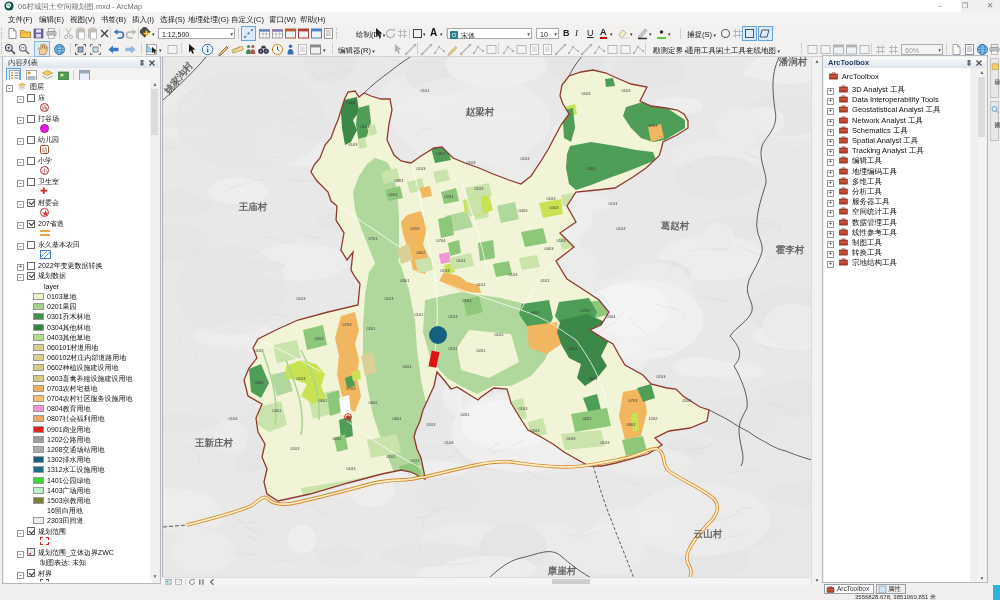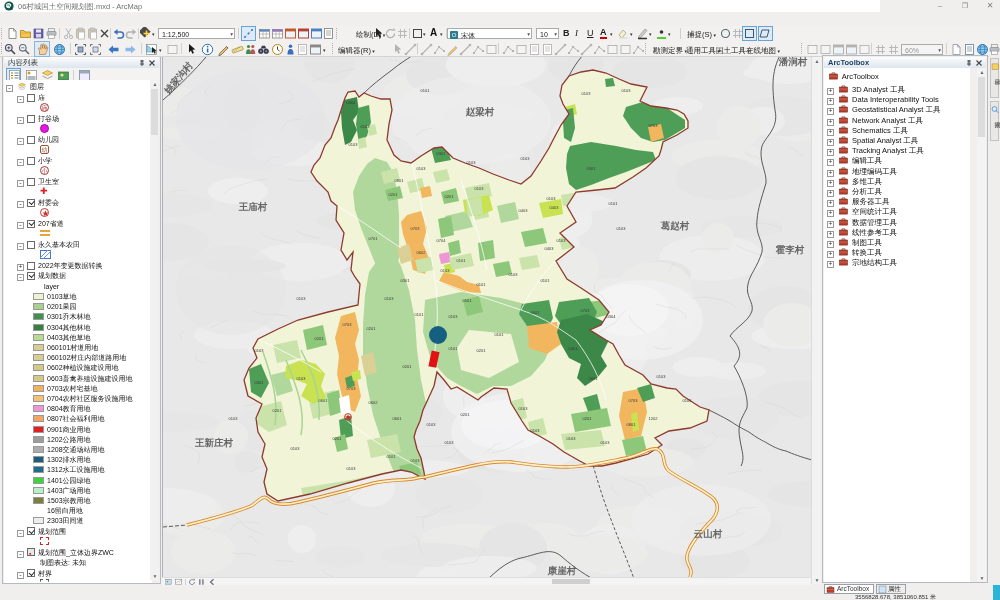--- a/index.html
+++ b/index.html
@@ -1,18 +1,18 @@
 <!DOCTYPE html>
 <html><head><meta charset="utf-8">
 <style>
 *{margin:0;padding:0;box-sizing:border-box;}
 html,body{width:1000px;height:600px;overflow:hidden;font-family:"Liberation Sans",sans-serif;}
 #app{position:relative;width:1000px;height:600px;background:#f0efed;}
 .abs{position:absolute;}
-#title{left:0;top:0;width:880px;height:12px;background:#fff;padding-left:35px;}
+#title{left:0;top:0;width:961px;height:12px;background:#fff;padding-left:35px;}
 #title .txt{position:absolute;left:18px;top:2px;font-size:7.5px;color:#707070;}
 .winbtn{position:absolute;top:1px;font-size:8px;color:#808080;width:20px;text-align:center;}
 #menu{left:0;top:12px;width:1000px;height:14px;background:#f4f3f1;font-size:7.5px;color:#1a1a1a;}
 #menu span{position:absolute;top:3px;}
 #tb1{left:0;top:26px;width:1000px;height:15px;background:#f2f1ef;}
 #tb2{left:0;top:41px;width:1000px;height:16px;background:#f2f1ef;border-bottom:1px solid #d5d3d1;}
 .sep{position:absolute;top:2px;width:1px;height:11px;background:#d2d0ce;}
 .handle{position:absolute;top:2px;width:2px;height:11px;border-left:1px dotted #b0aeac;}
 .combo{position:absolute;background:#fff;border:1px solid #ababab;font-size:7px;color:#222;}
 .combo .arr{position:absolute;right:1px;top:1.5px;font-size:5.5px;color:#555;}
@@ -47,20 +47,32 @@
   <svg style="position:absolute;left:4px;top:1px;" width="10" height="10" viewBox="0 0 10 10">
         <circle cx="5" cy="5" r="4.6" fill="#10544e"></circle>
         <circle cx="4.6" cy="4.6" r="2.6" fill="#e8f4ee"></circle>
         <path d="M6.2,6.2 l2.2,2.2" stroke="#10544e" stroke-width="1.4"></path>
         <path d="M3.2,4.2 a2,2 0 0 1 3,1.5" fill="none" stroke="#2e8b6e" stroke-width="1"></path>
       </svg>
   <div class="txt">06村城国土空间规划图.mxd - ArcMap</div>
   <div class="winbtn" style="left:930px;">–</div>
   <div class="winbtn" style="left:955px;font-size:7px;top:2px;">❐</div>
   <div class="winbtn" style="left:980px;">✕</div>
+</div>
+<div class="abs" id="menu">
+  <span style="left:8px;">文件(F)</span>
+      <span style="left:39px;">编辑(E)</span>
+      <span style="left:70px;">视图(V)</span>
+  <span style="left:101px;">书签(B)</span>
+      <span style="left:132px;">插入(I)</span>
+      <span style="left:160px;">选择(S)</span>
+  <span style="left:188px;">地理处理(G)</span>
+      <span style="left:231px;">自定义(C)</span>
+      <span style="left:269px;">窗口(W)</span>
+      <span style="left:300px;">帮助(H)</span>
 </div>
 <div class="abs" id="tb1">
       <div class="handle" style="left:1px;"></div>
       <svg style="position:absolute;left:6px;top:1px;" width="13" height="13" viewBox="0 0 13 13">
         <path d="M3,1.5 h4.5 l2.5,2.5 v7.5 h-7 z" fill="#fff" stroke="#888" stroke-width="0.9"></path>
         <path d="M7.5,1.5 v2.5 h2.5" fill="none" stroke="#888" stroke-width="0.8"></path>
       </svg>
       <svg style="position:absolute;left:19px;top:1px;" width="13" height="13" viewBox="0 0 13 13">
         <path d="M1.5,3.5 h3.5 l1,1.5 h5.5 v5.5 h-10 z" fill="#f5c648" stroke="#a5812a" stroke-width="0.8"></path>
         <path d="M1.5,6 h10" stroke="#e0a92f" stroke-width="0.8"></path>

